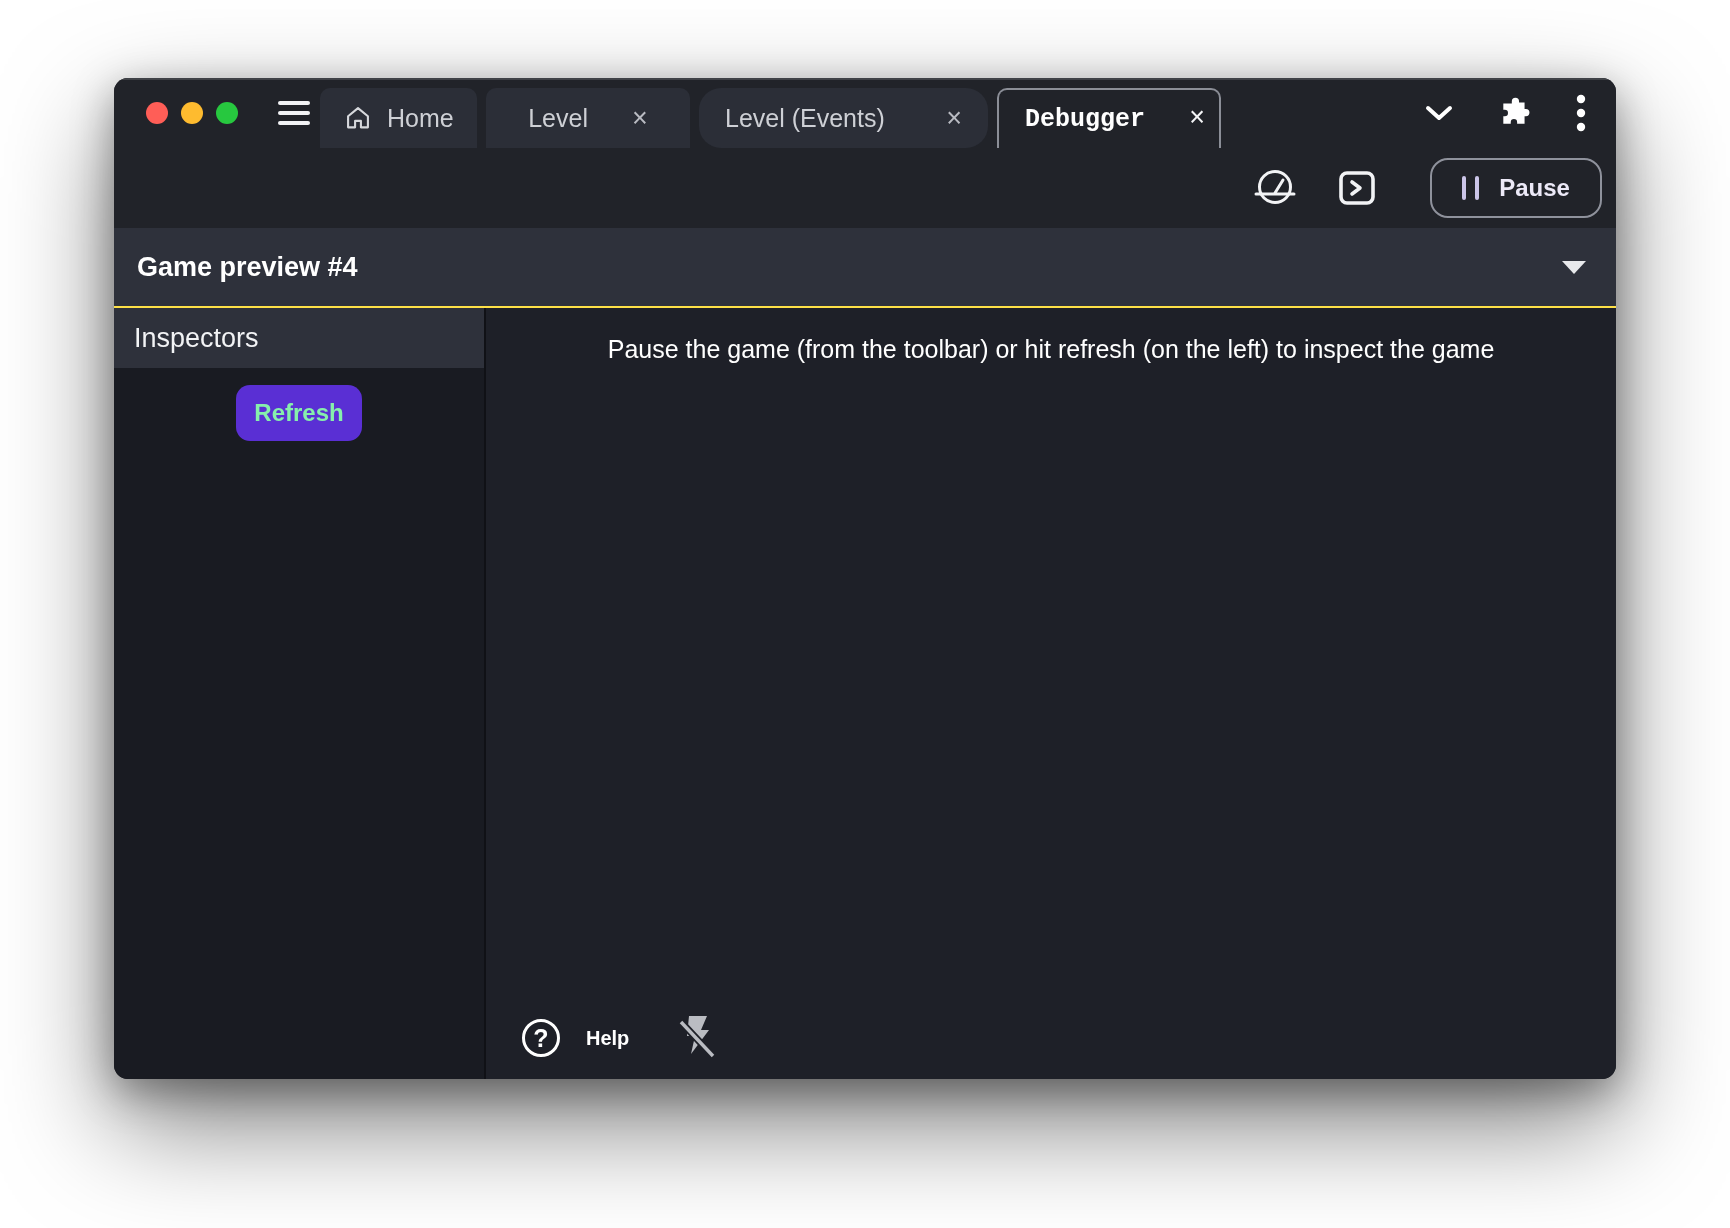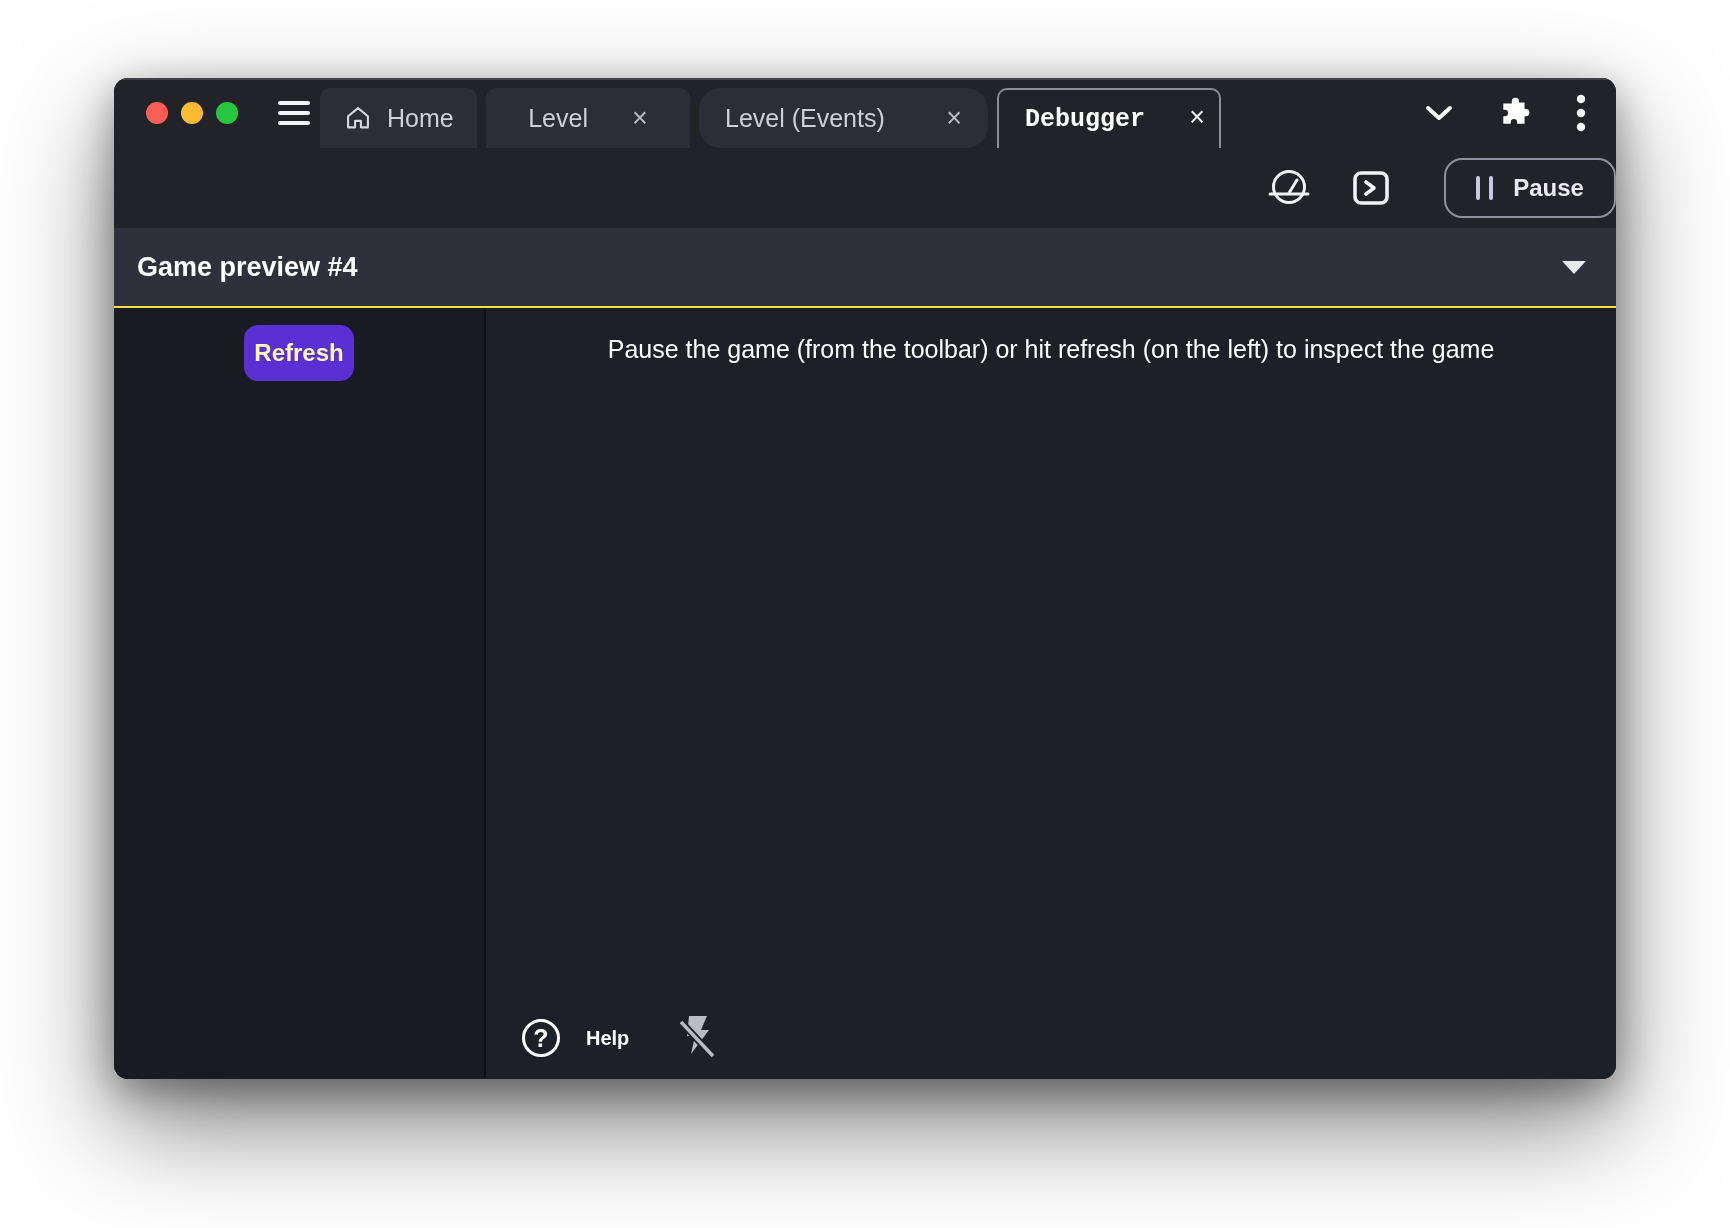--- a/index.html
+++ b/index.html
@@ -71,21 +71,21 @@
   .home-icon svg { display: block; }
 
   .titlebar-right { margin-left: auto; display: flex; align-items: center; gap: 44px; padding-right: 30px; }
   .tb-icon { cursor: pointer; display: flex; align-items: center; justify-content: center; }
 
   
   .toolbar {
     height: 80px; flex: 0 0 80px;
     background: #212329;
     display: flex; align-items: center; justify-content: flex-end;
-    gap: 38px; 
+    gap: 38px; padding-right: 14px;
   }
   .pause-btn {
     width: 172px; height: 60px; margin-left: 14px;
     border: 2px solid #8f929c; border-radius: 18px;
     background: transparent;
     display: flex; align-items: center; justify-content: center; gap: 20px;
     cursor: pointer;
   }
   .pause-glyph { display: flex; gap: 9px; }
   .pause-glyph i { display: block; width: 4px; height: 24px; background: #cbc5e8; border-radius: 2px; }
@@ -118,23 +118,23 @@
   }
   .sidebar-header {
     height: 60px; flex: 0 0 60px;
     background: #2e313b;
     display: flex; align-items: center;
     padding-left: 20px;
     color: #f2f3f5; font-size: 27px; font-weight: 400;
   }
   .refresh-wrap { display: flex; justify-content: center; padding-top: 17px; }
   .refresh-btn {
-    width: 110px; height: 56px;
+    width: 126px; height: 56px;
     background: #5a2fd4; border: none; border-radius: 14px;
-    color: #fef9c3; font-size: 24px; font-weight: 700;
+    color: #86efac; font-size: 24px; font-weight: 700;
     font-family: "Liberation Sans", sans-serif;
     cursor: pointer;
   }
 
   .main { flex: 1; background: #1e2028; display: flex; flex-direction: column; min-width: 0; }
   .main-message {
     padding-top: 27px;
     text-align: center;
     color: #ffffff; font-size: 25px;
   }
@@ -244,20 +244,21 @@
     </div>
 
     <div class="preview-header">
       <span class="preview-title">Game preview #4</span>
       <span class="dropdown-arrow"></span>
     </div>
 
     <div class="content">
 
       <div class="sidebar">
+        <div class="sidebar-header">Inspectors</div>
         <div class="refresh-wrap">
           <button class="refresh-btn">Refresh</button>
         </div>
       </div>
 
       <div class="main">
         <div class="main-message">Pause the game (from the toolbar) or hit refresh (on the left) to inspect the game</div>
         <div class="main-spacer"></div>
         <div class="help-bar">
           <div class="help-icon">?</div>

